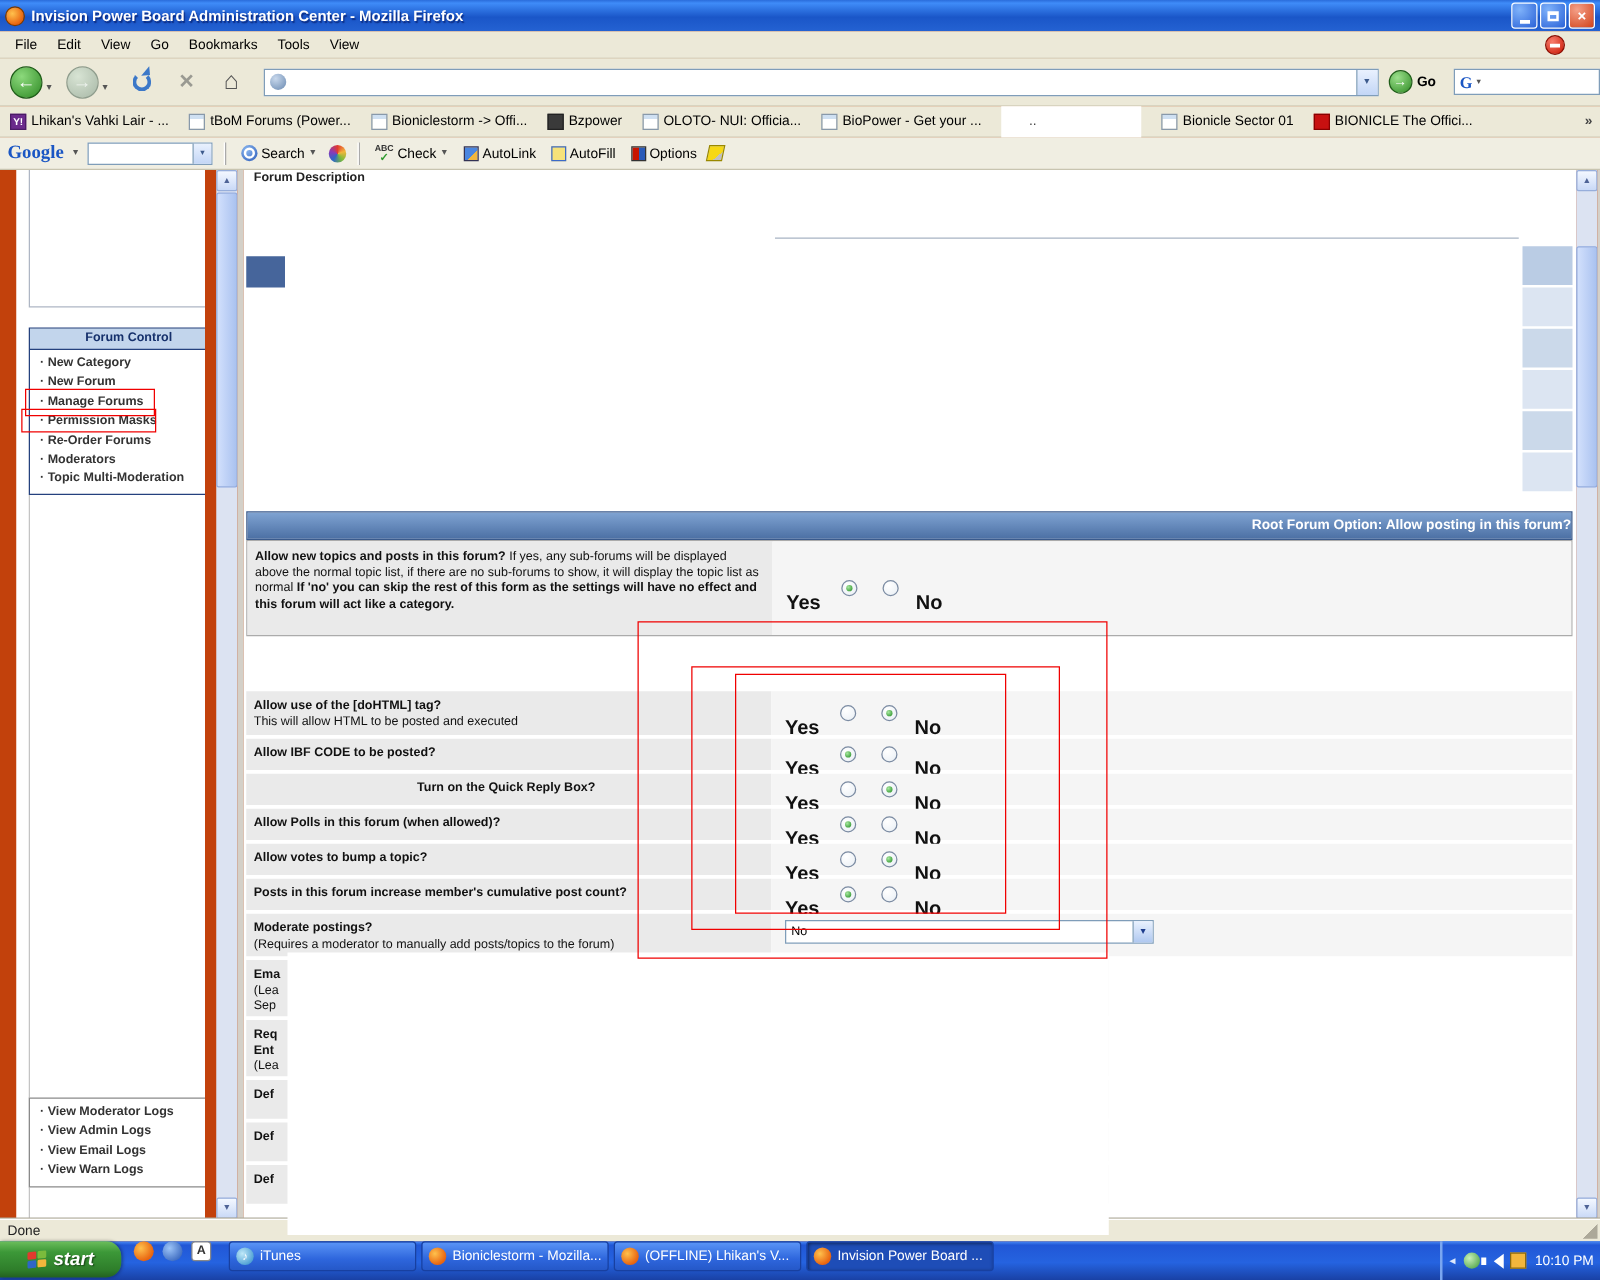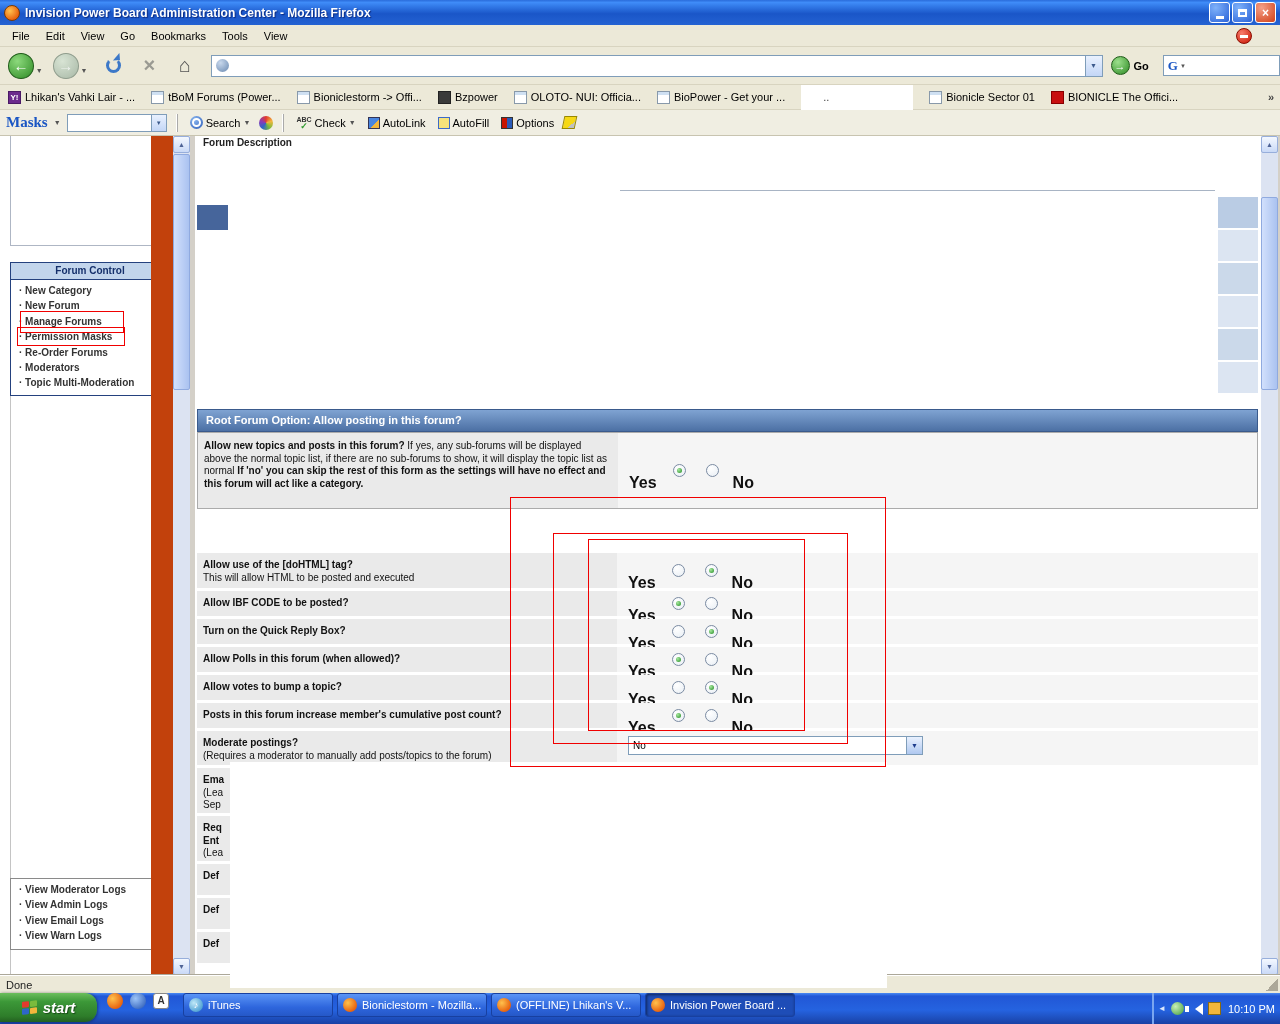--- a/index.html
+++ b/index.html
@@ -71,21 +71,21 @@
 .ic-pinwheel{width:14px;height:14px;border-radius:50%;background:conic-gradient(#E23A2E,#F2B63C,#7ABB3C,#2E66C8,#8A3AB8,#E23A2E);}
 .ic-abc{font-size:7px;font-weight:bold;color:#333;line-height:7px;text-align:center;}
 .ic-abc .ck{color:#2E9A2E;font-size:9px;display:block;}
 .ic-pen{width:12px;height:12px;background:linear-gradient(135deg,#4A86E0 60%,#F2B63C 60%);border:1px solid #335;}
 .ic-form{width:12px;height:12px;background:#F6E27A;border:1px solid #3C6AC8;}
 .ic-opt{width:12px;height:12px;background:linear-gradient(90deg,#C81400 50%,#2A5AB8 50%);border:1px solid #333;}
 .ic-marker{width:13px;height:13px;background:linear-gradient(135deg,#F6D814 70%,#C0C0C0 70%);border:1px solid #998800;transform:skewX(-12deg);}
 
 
 .frame{position:absolute;top:136px;height:839px;background:#fff;overflow:hidden;}
-#left-frame{left:0;width:151px;}
+#left-frame{left:13px;width:151px;}
 #main-frame{left:195px;width:1066px;}
 .frame-gap{position:absolute;top:136px;left:190px;width:5px;height:839px;background:#D4D0C8;}
 .frame-gap2{position:absolute;top:136px;left:1278px;width:2px;height:839px;background:#D4D0C8;}
 
 
 .sb{position:absolute;top:136px;width:17px;height:839px;background:#DCE3F2;}
 #left-sb{left:173px;}
 #main-sb{left:1261px;}
 .sb-btn{position:absolute;left:0;width:17px;height:17px;background:linear-gradient(180deg,#F4F8FF,#C9D9F7);border:1px solid #97AEDB;border-radius:2px;color:#4E6396;font-size:7px;display:flex;align-items:center;justify-content:center;}
 .sb-thumb{position:absolute;left:0;width:17px;background:linear-gradient(90deg,#D2E0FC,#AAC2F0);border:1px solid #90AADF;border-radius:2px;}
@@ -98,21 +98,21 @@
 .panel-item::before{content:"· ";}
 .tall-box{position:absolute;left:10px;top:260px;width:149px;height:618px;background:#fff;border-left:1px solid #C4C4C4;border-right:1px solid #C4C4C4;}
 .logs-panel{position:absolute;left:10px;top:742px;width:160px;height:72px;border:1px solid #8A8A8A;background:#fff;padding-top:3px;}
 
 
 .fd-label{position:absolute;left:8px;top:1px;font-size:10px;font-weight:bold;color:#222;}
 .hline{position:absolute;left:425px;top:54px;width:595px;height:1px;background:#A8B4C4;}
 .blue-frag{position:absolute;left:2px;top:69px;width:31px;height:25px;background:#46659B;}
 .rightcol{position:absolute;left:1023px;top:61px;width:40px;}
 .rc-cell{width:40px;height:31px;margin-bottom:2px;}
-.ipb-header{position:absolute;left:2px;width:1061px;height:23px;background:linear-gradient(180deg,#7FA3D2,#4C70A4);border:1px solid #3A5A8C;color:#fff;font-weight:bold;font-size:11px;line-height:21px;padding-left:8px;}
+.ipb-header{position:absolute;left:2px;width:1061px;height:23px;background:linear-gradient(180deg,#7FA3D2,#4C70A4);border:1px solid #3A5A8C;color:#fff;font-weight:bold;font-size:11px;line-height:21px;padding-left:8px;text-align:right;}
 .ipb-body{position:absolute;left:2px;width:1061px;border:1px solid #ABABAB;display:flex;}
 .cell-label{width:420px;background:#EAEAEA;font-size:10px;line-height:12.5px;padding:7px 10px 0 6px;color:#111;}
 .cell-value{flex:1;background:#F5F5F5;display:flex;align-items:center;padding-left:11px;font-size:10px;}
 .rows-wrap{position:absolute;left:2px;top:417px;width:1061px;}
 .ipb-row{display:flex;margin-bottom:3px;width:100%;}
 .ipb-row .cell-label{padding-top:6px;}
 .yn{font-weight:bold;font-size:16px;color:#111;margin-top:25px;}
 .yn.yes{margin-right:16px;}
 .yn.no{margin-left:14px;}
 .radio{width:13px;height:13px;border-radius:50%;border:1px solid #7B8BA2;background:radial-gradient(circle at 35% 30%,#FFFFFF,#E8EEF4);position:relative;flex:0 0 auto;}
@@ -256,21 +256,21 @@
         <span>Bionicle Sector 01</span>
       </span>
     <span class="bm">
         <span class="bm-ic red"></span>
         <span>BIONICLE The Offici...</span>
       </span>
     <span class="bm-overflow">»</span>
   </div>
 
   <div class="gbar">
-    <span class="glogo"><span style="color:#1A56C4">Masks</span></span>
+    <span class="glogo"><span style="color:#1A56C4">Google</span></span>
     <span class="gcaret">▼</span>
     <span class="gfield">
         <span class="fld-drop">
           <span>▼</span>
         </span>
       </span>
     <span class="gsep"></span>
     <span class="gbtn">
         <span class="ic-mag"></span>
         <span>Search</span>
@@ -382,21 +382,21 @@
             <div class="b">Allow IBF CODE to be posted?</div>
           </div>
         <div class="cell-value">
           <span class="yn yes">Yes</span>
           <span class="radio checked"></span>
           <span class="radio"></span>
           <span class="yn no">No</span>
         </div>
       </div>
 
-      <div class="ipb-row" style="height:25px;">
+      <div class="ipb-row" style="height:25px;text-align:center;">
         <div class="cell-label">
             <div class="b">Turn on the Quick Reply Box?</div>
           </div>
         <div class="cell-value">
           <span class="yn yes">Yes</span>
           <span class="radio"></span>
           <span class="radio checked"></span>
           <span class="yn no">No</span>
         </div>
       </div>

